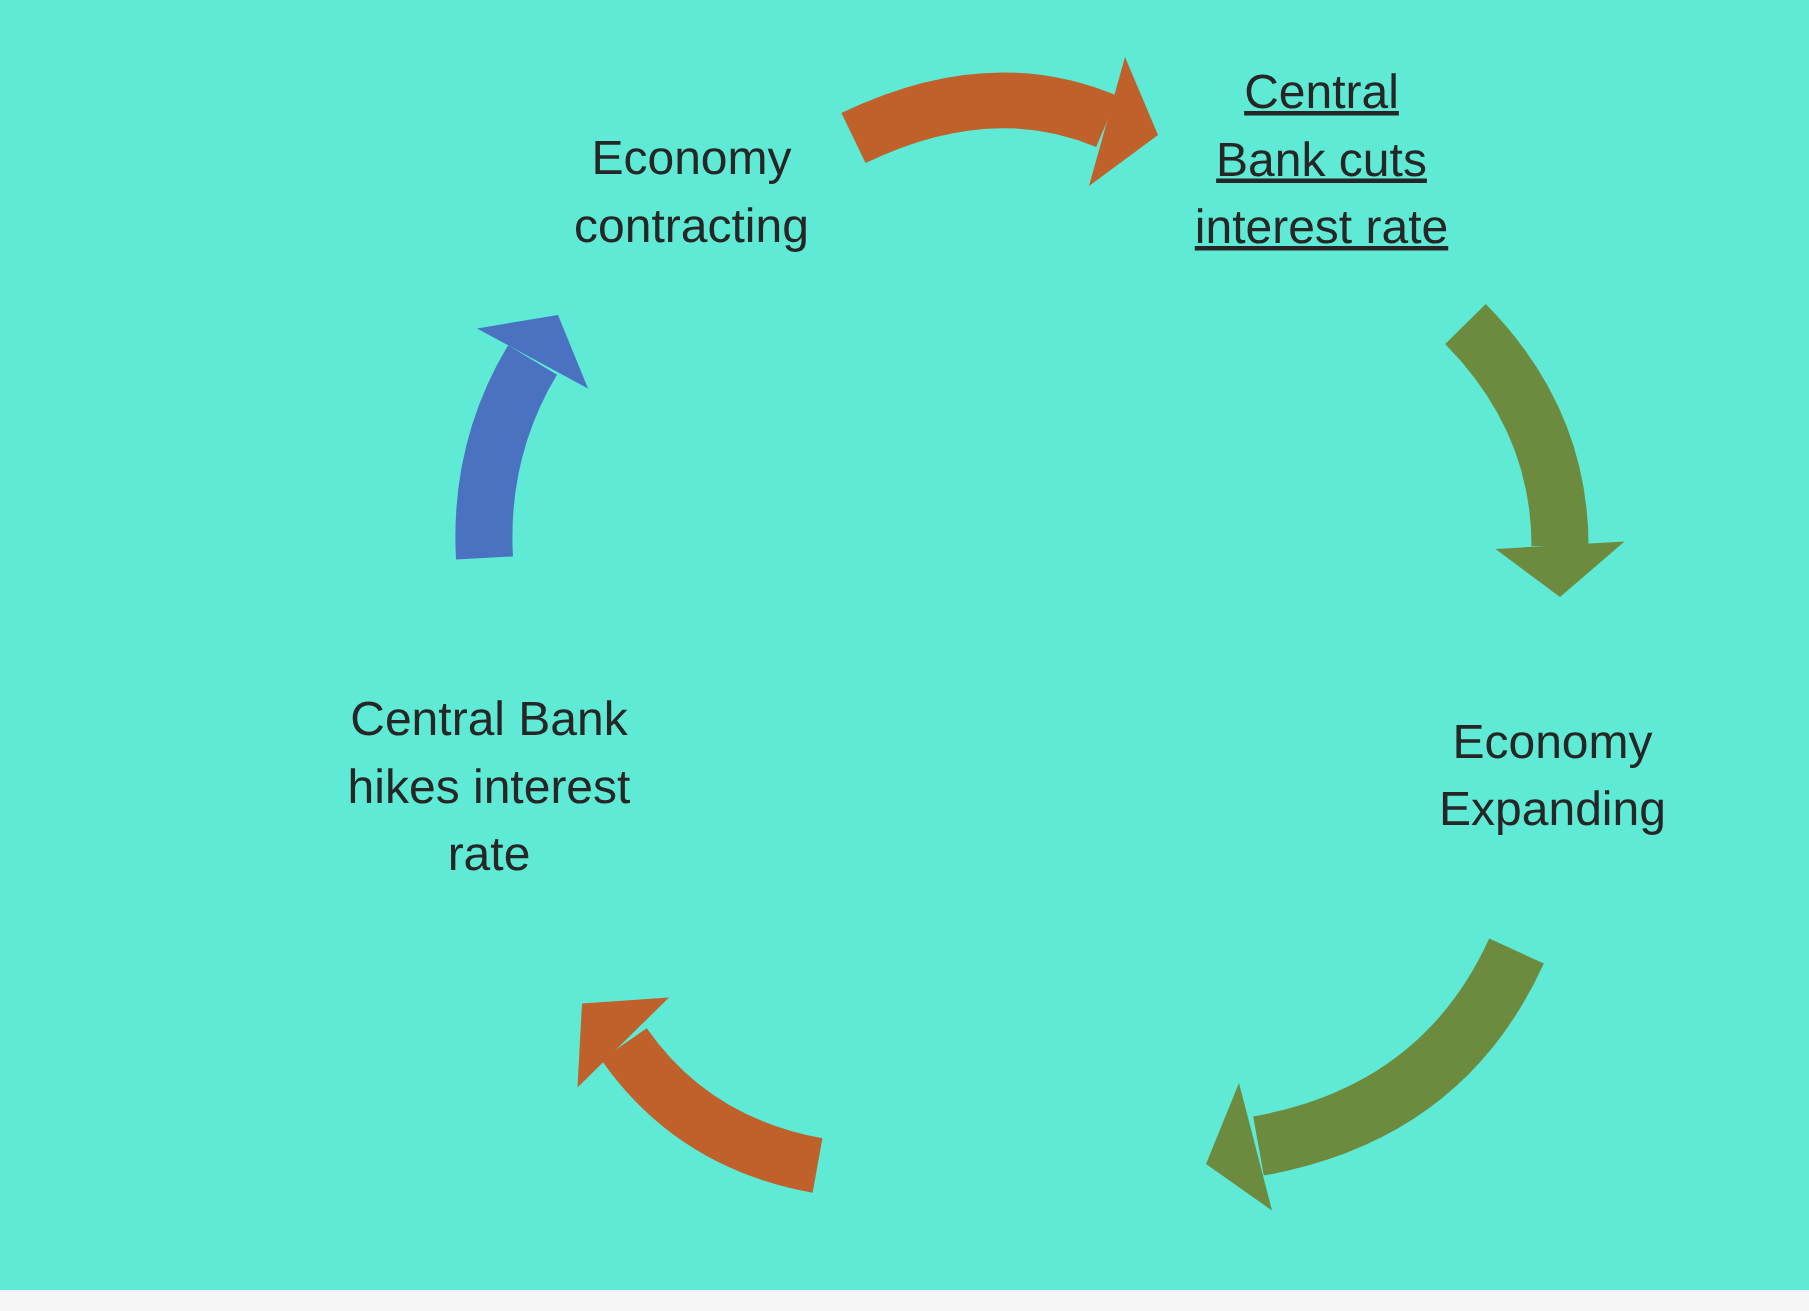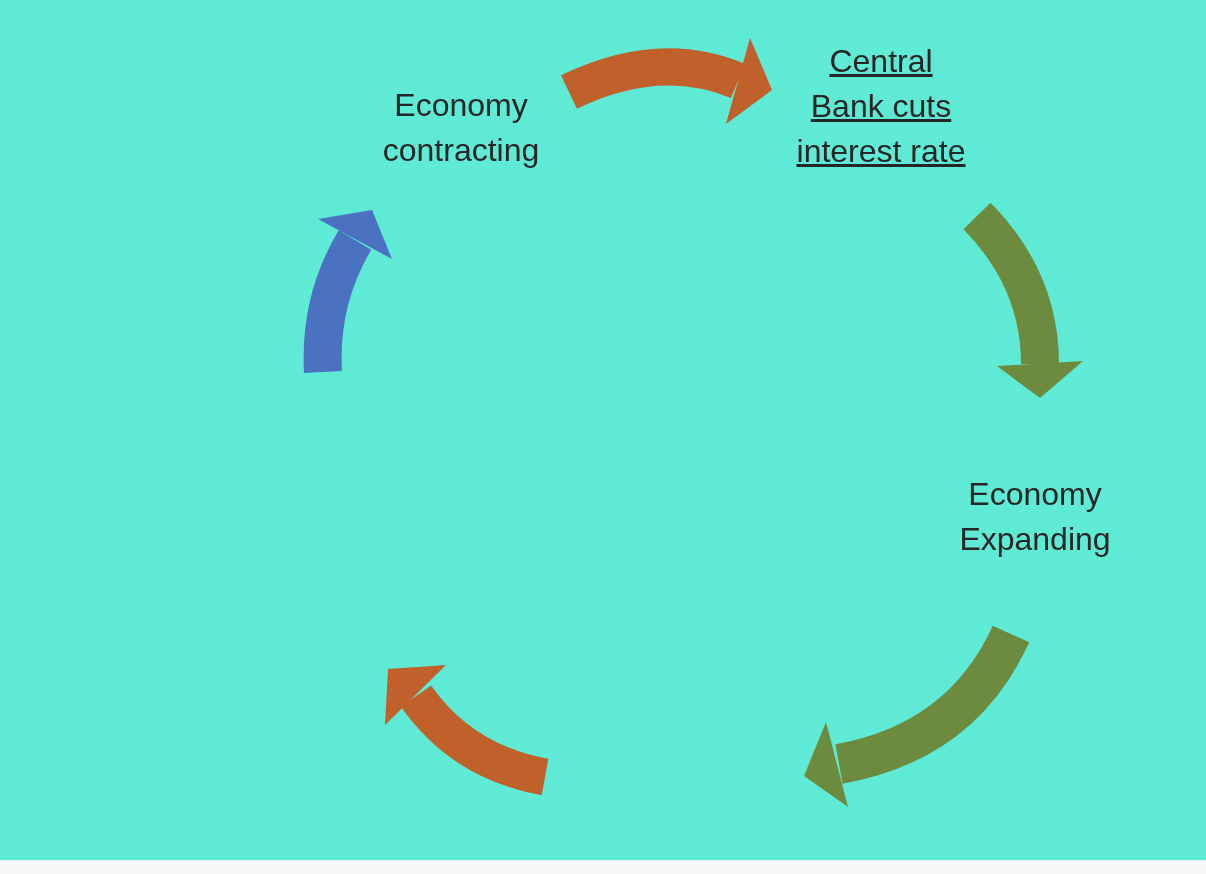--- a/index.html
+++ b/index.html
@@ -79,16 +79,19 @@
 contracting</div>
 
   <div class="node-label" style="left:881px; top:39px;text-decoration:underline;">Central
 Bank cuts
 interest rate</div>
 
   <div class="node-label" style="left:1035px; top:472px;">Economy
 Expanding</div>
 
 
+  <div class="node-label" style="left:326px; top:457px;">Central Bank
+hikes interest
+rate</div>
 
   <div class="bottom-strip"></div>
 
 </div>
 
 </body></html>

